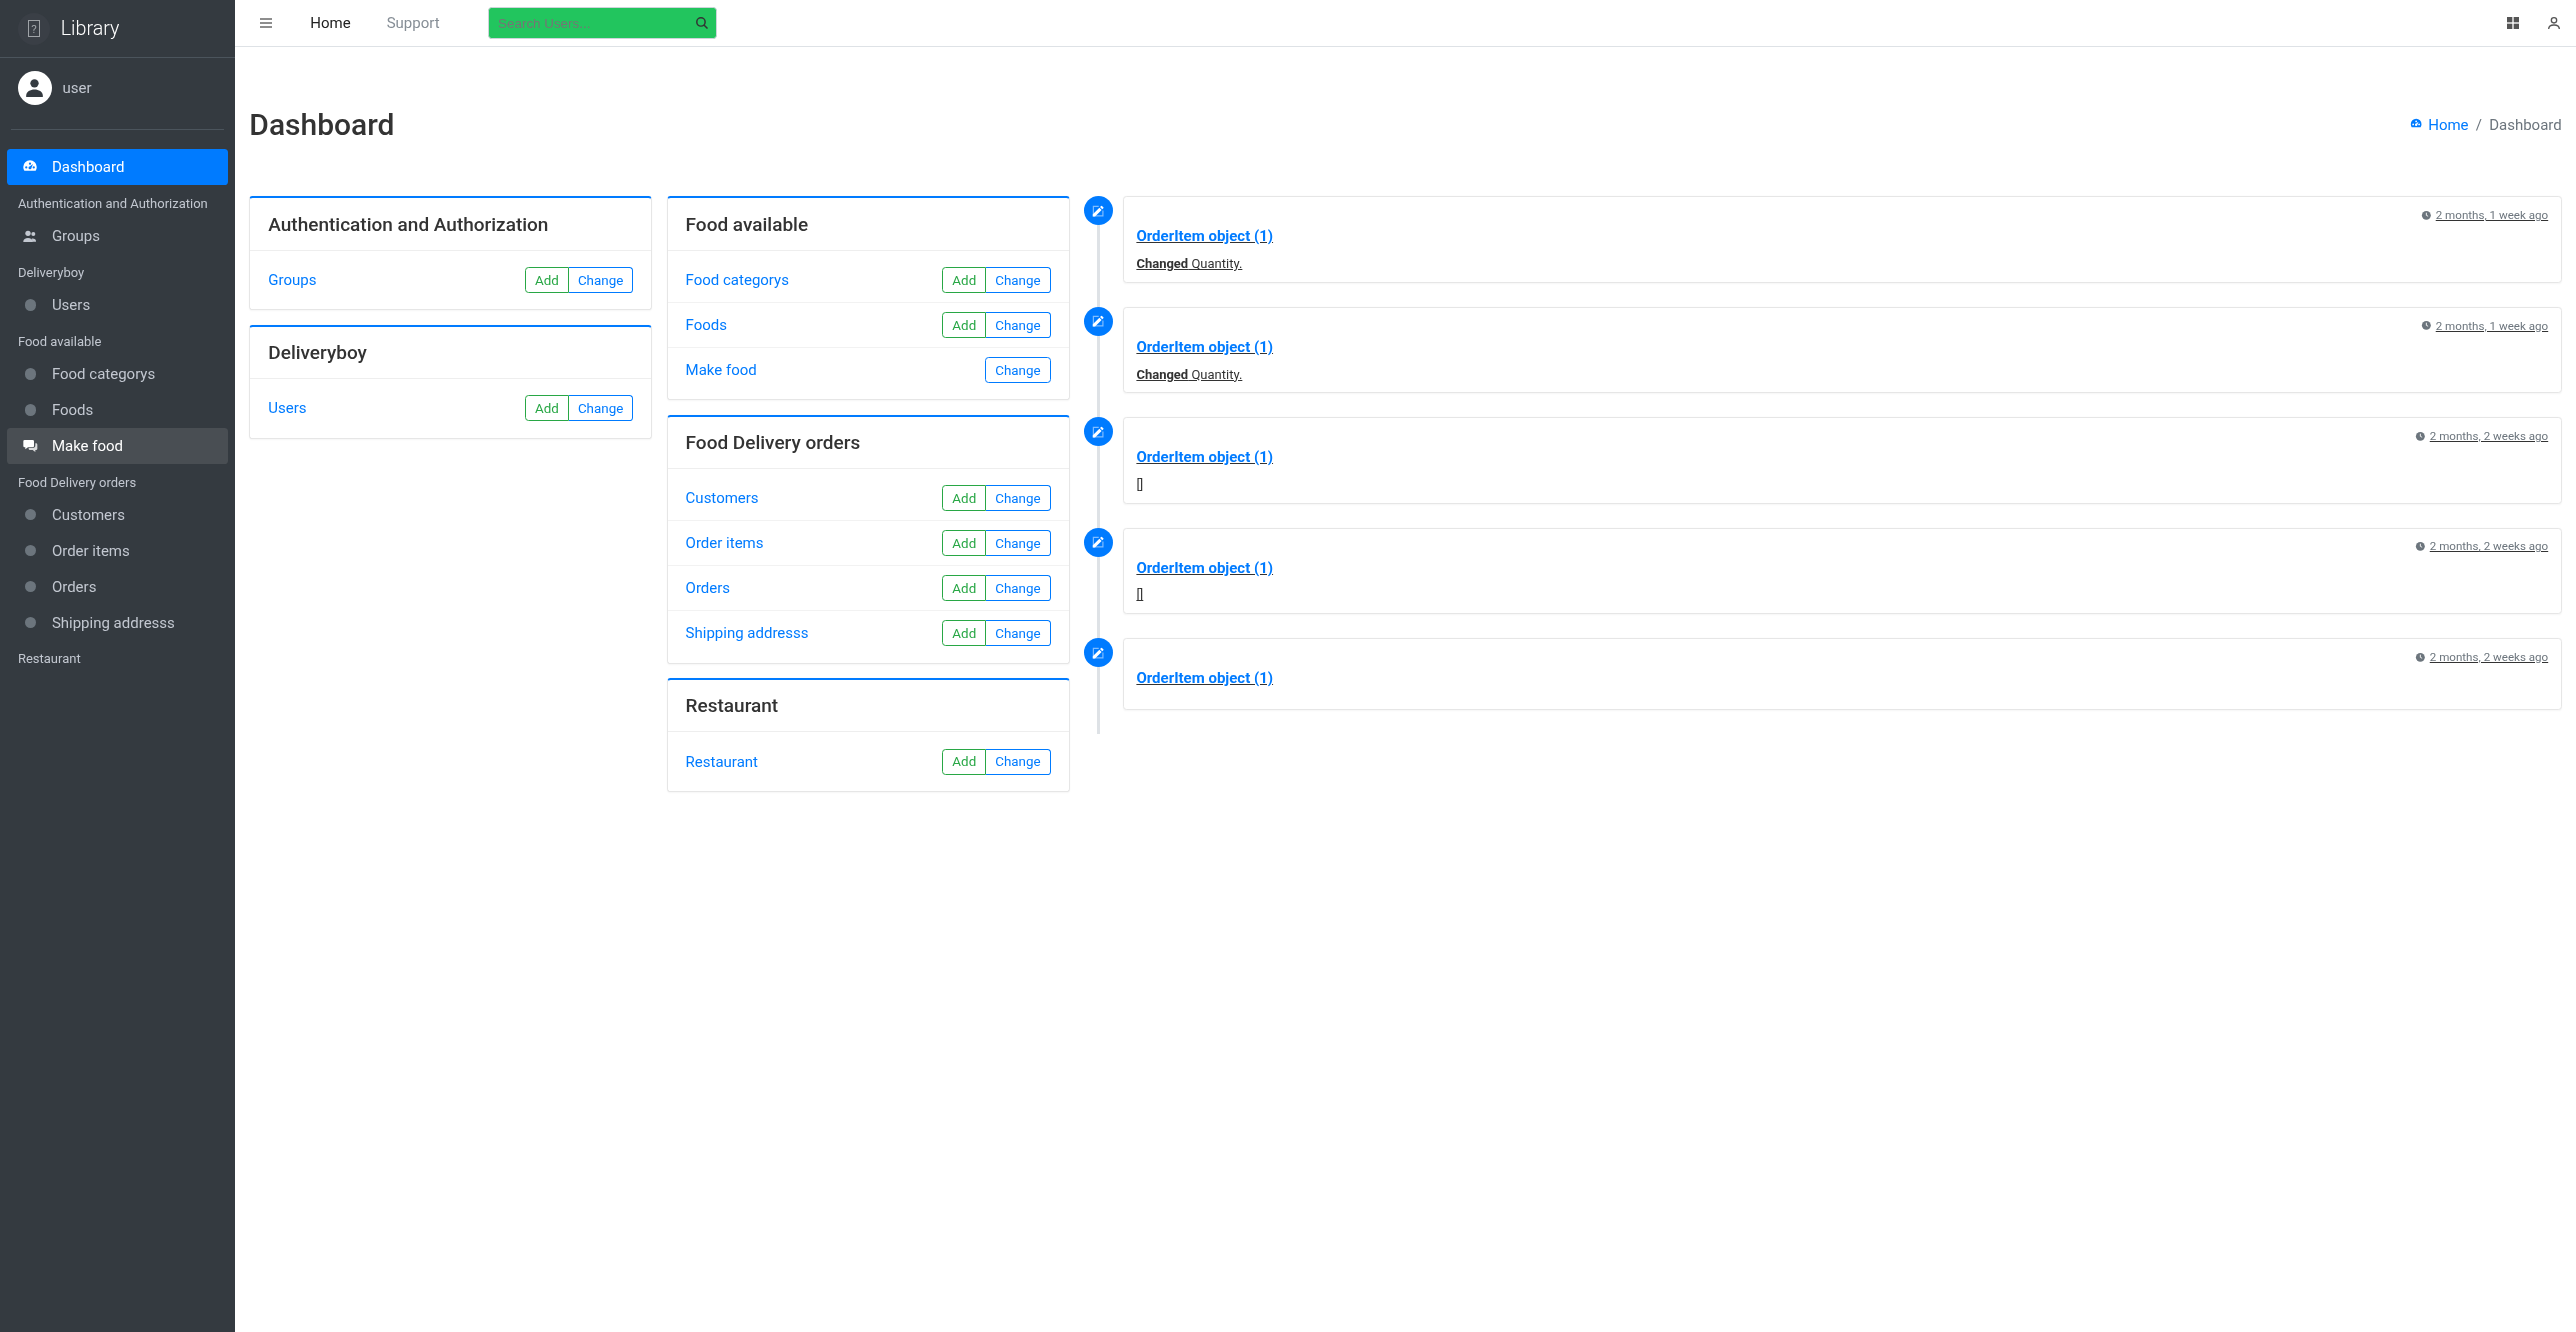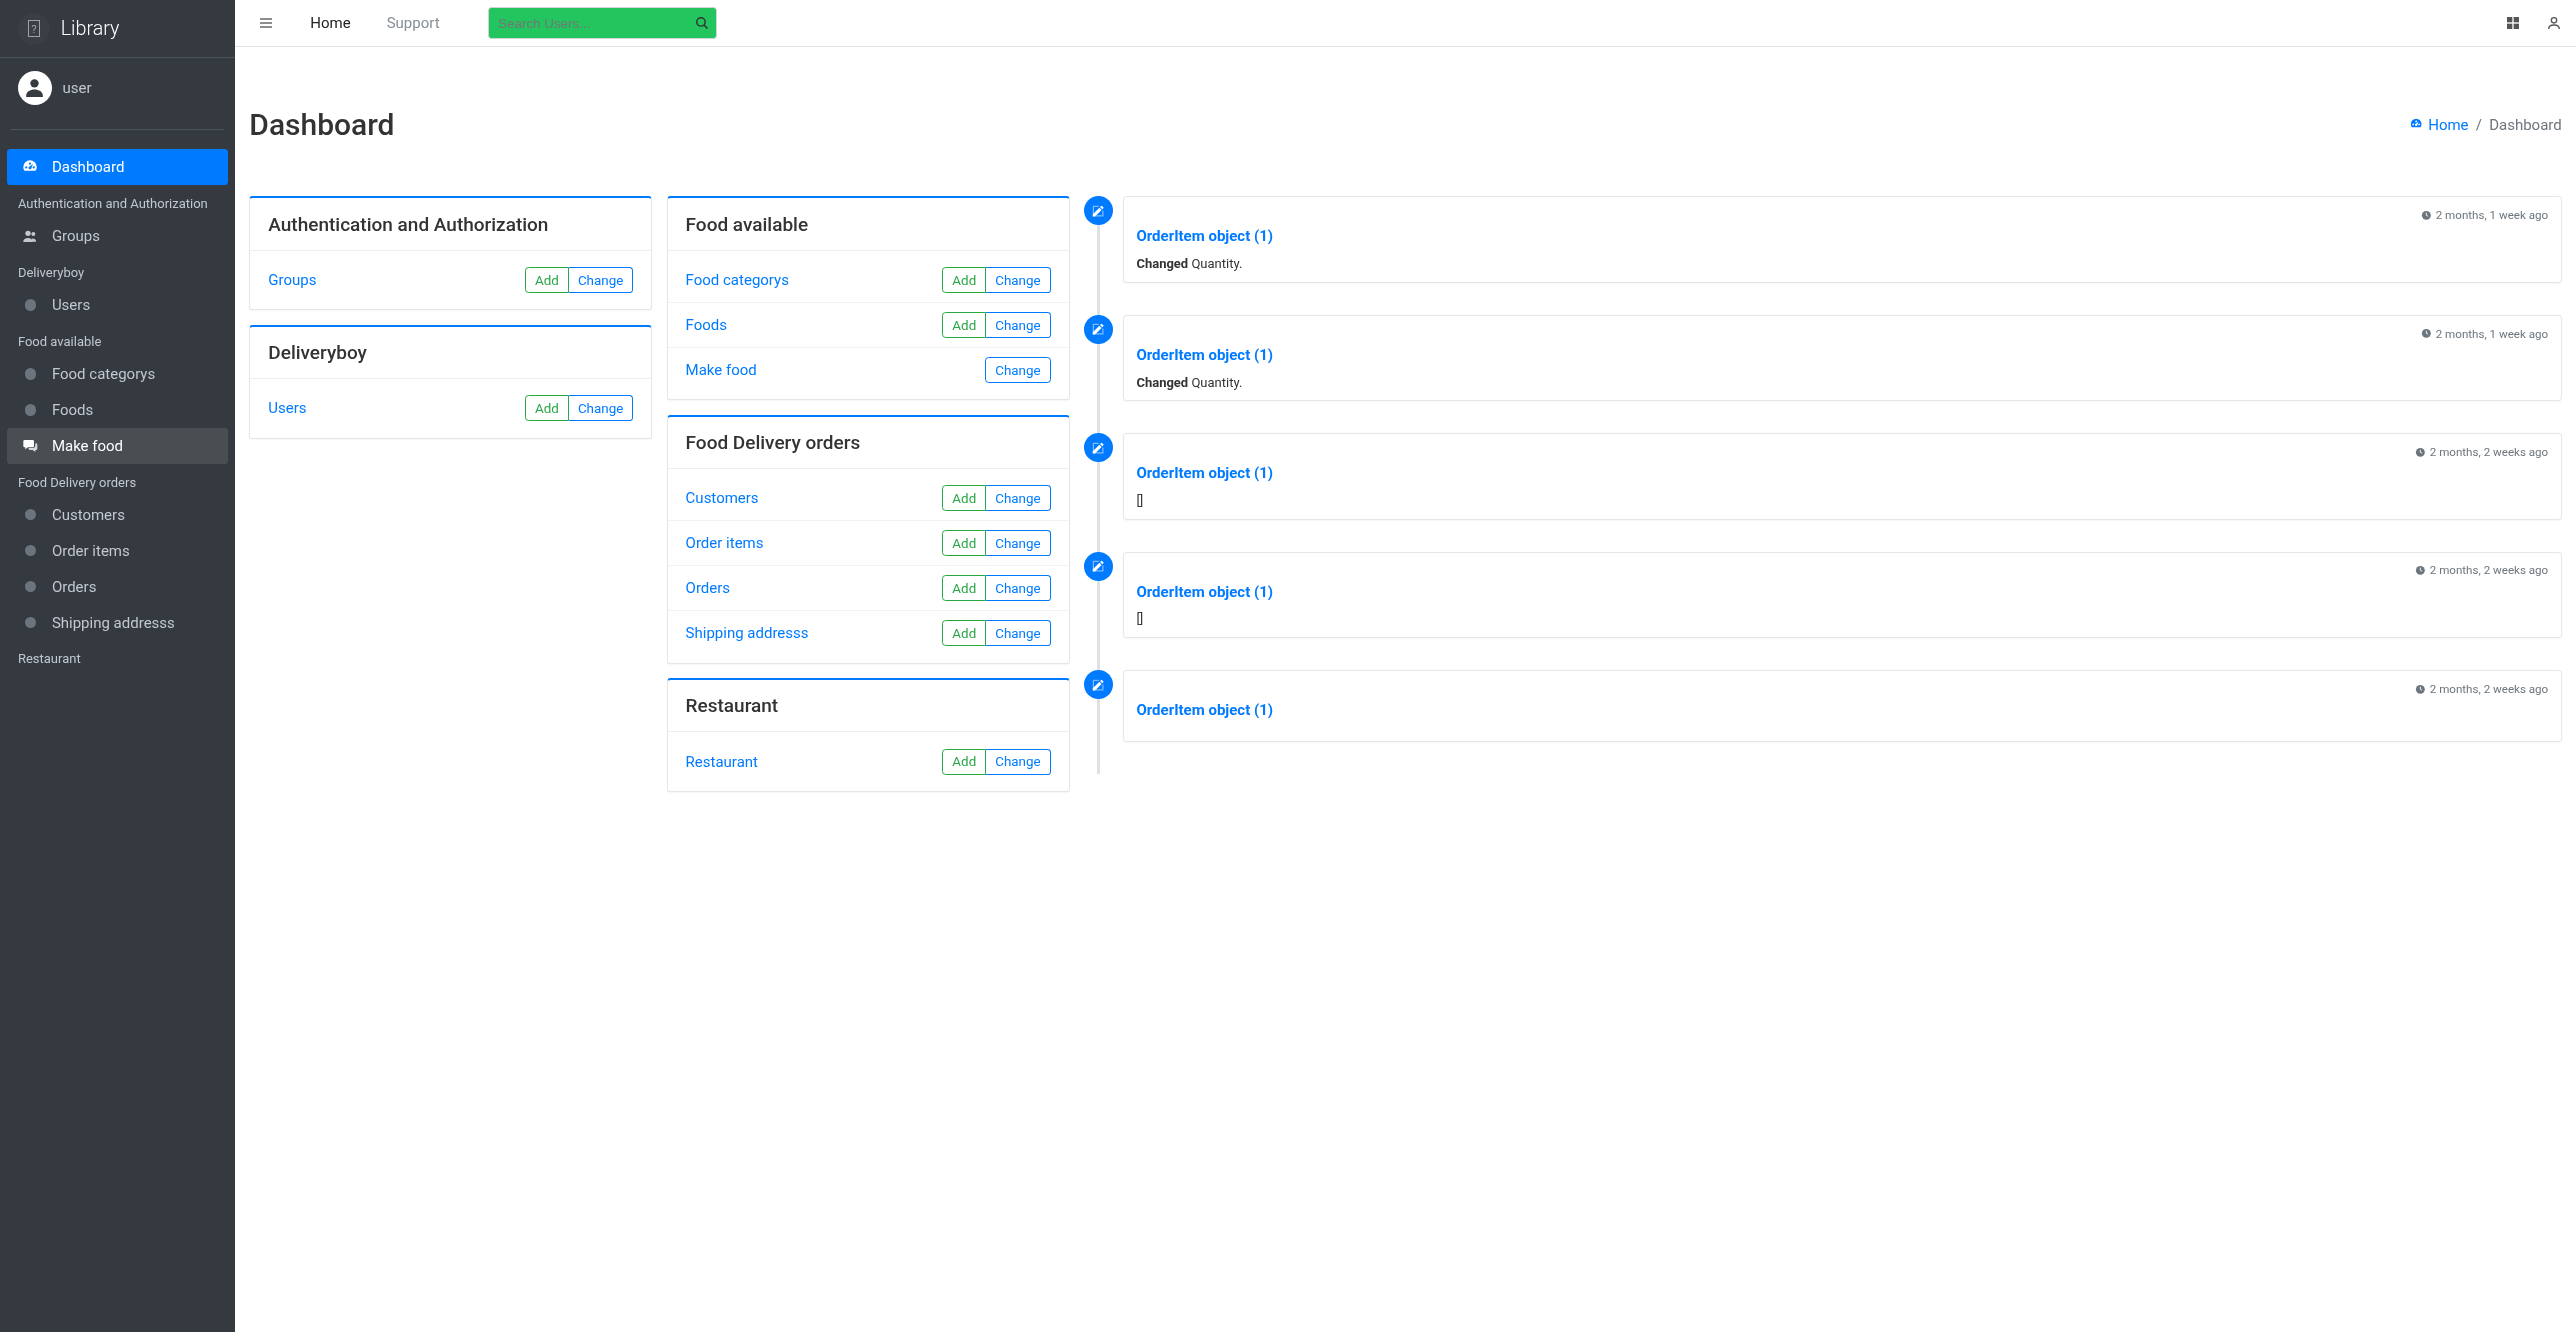--- a/index.html
+++ b/index.html
@@ -60,21 +60,21 @@
     .model-actions { display:flex; }
     .btn { font-size:13.4px; padding:4.5px 9px; border:0.9px solid; background:#fff; cursor:pointer; text-decoration:none; }
     .btn.add { color:#28a745; border-color:#28a745; border-radius:3.6px 0 0 3.6px; }
     .btn.change { color:#007bff; border-color:#007bff; border-left:none; border-radius:0 3.6px 3.6px 0; }
     .btn.change.solo { border-left:0.9px solid #007bff; border-radius:3.6px; }
 
     
     .recent-title { font-size:27px; font-weight:500; padding: 0 0 12.5px; }
     .timeline { position:relative; padding-left: 39px; }
     .timeline:before { content:''; position:absolute; left:13.4px; top:0; bottom:0; width:2.7px; background:#dee2e6; }
-    .timeline-item { position:relative; margin-bottom:32px; }
+    .timeline-item { position:relative; margin-bottom:24px;text-decoration:underline; }
     .ti-icon { position:absolute; left:-39px; top:0; width:29px; height:29px; border-radius:50%; background:#007bff; color:#fff; display:flex; align-items:center; justify-content:center; }
     .ti-body { border:0.9px solid #e6e6e6; border-radius:3.6px; background:#fff; padding: 10.7px 12.5px; box-shadow:0 0.9px 1.8px rgba(0,0,0,0.04); }
     .ti-time { font-size:11.6px; color:#6c757d; display:flex; align-items:center; gap:3.6px; justify-content:flex-end; margin-bottom:5.4px; }
     .ti-title { color:#007bff; font-weight:700; font-size:15px; text-decoration:none; display:block; margin-bottom:10.7px; }
     .ti-text { font-size:13px; }
     .ti-text b { font-weight:700; }
 
     svg { display:block; }
   </style>
 </head>

